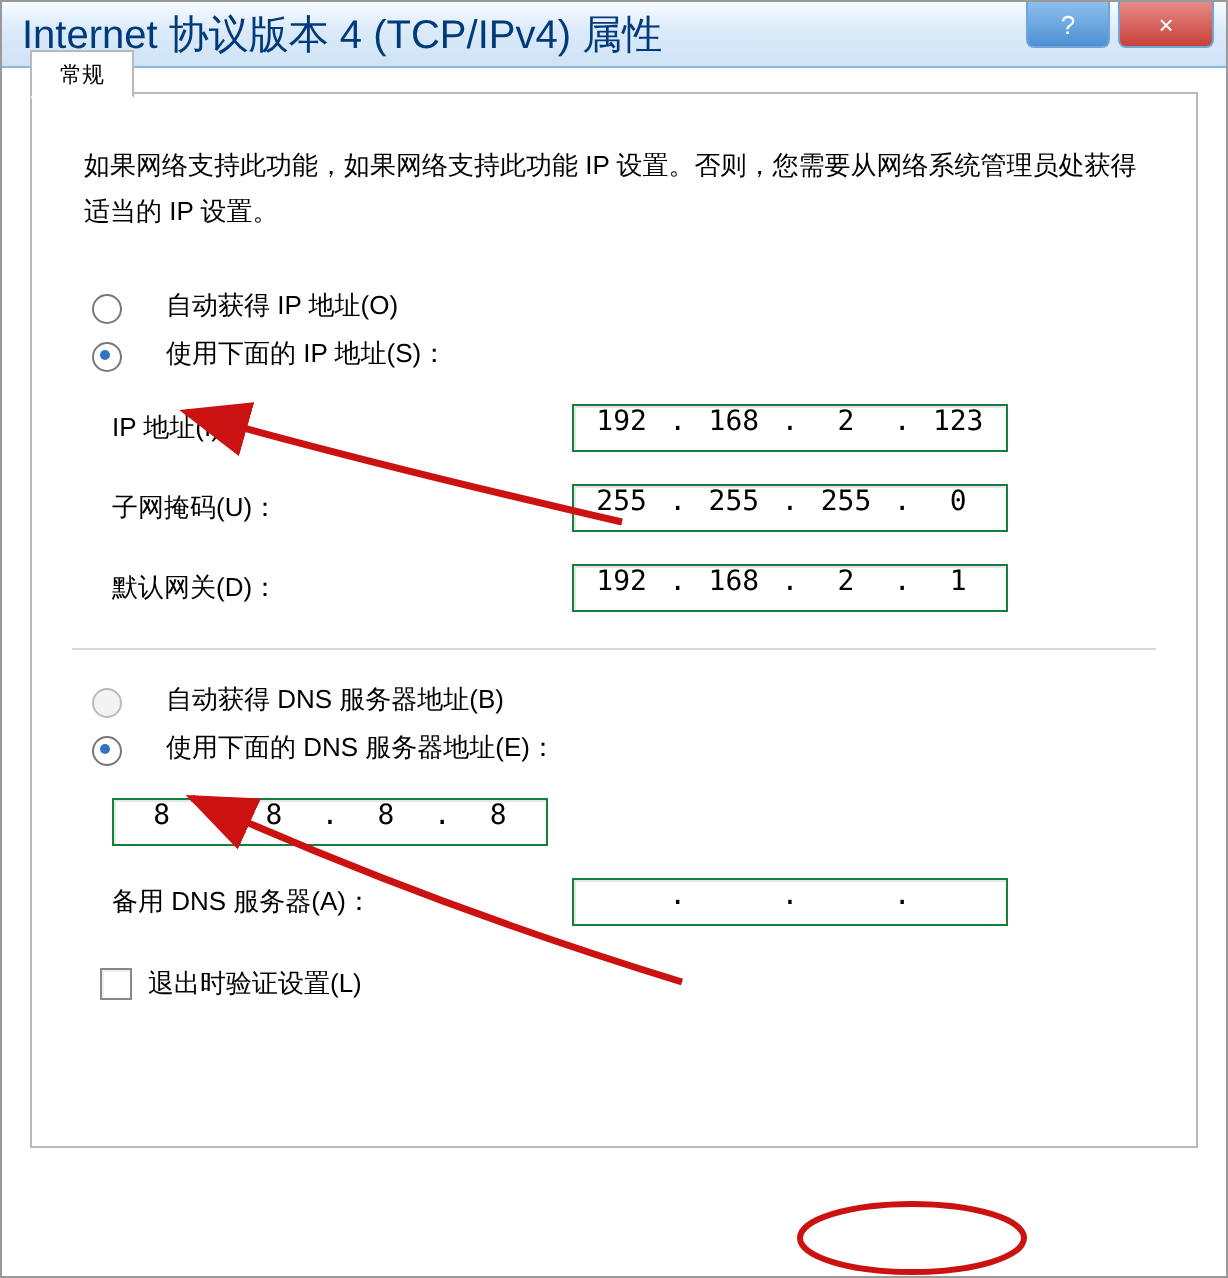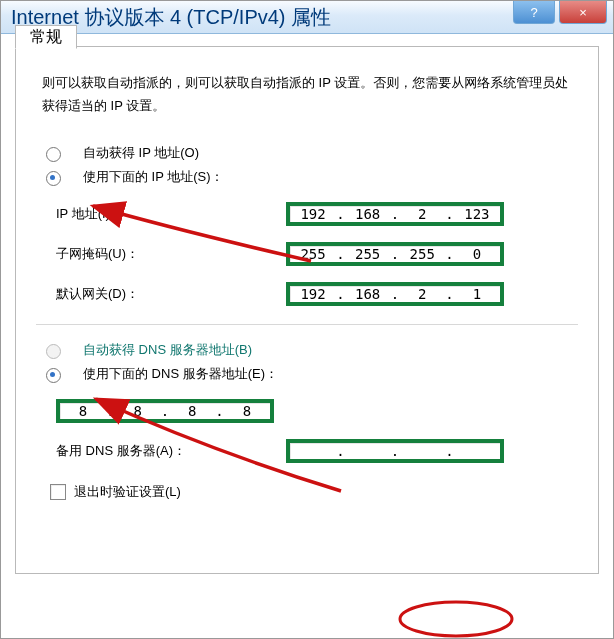--- a/index.html
+++ b/index.html
@@ -7,33 +7,33 @@
   
   .titlebar{height:32px;background:linear-gradient(#f7fbff,#dbeaf9 45%,#cfe3f6);border-bottom:1px solid #8fb8dc;display:flex;align-items:center;padding:0 0 0 10px;position:relative;}
   .titlebar .title{color:#003a7a;font-size:20px;}
   .titlebar .ctrls{position:absolute;right:6px;top:0;display:flex;gap:4px;}
   .tb-btn{width:40px;height:22px;border:1px solid #6fa6d6;border-top:none;border-radius:0 0 4px 4px;display:flex;align-items:center;justify-content:center;font-size:13px;color:#fff;cursor:default;}
   .tb-help{background:linear-gradient(#8cc0ee,#4d90d3);}
   .tb-close{background:linear-gradient(#e78b86,#c8403a);width:46px;}
   
   .body{padding:12px 14px 14px 14px;}
   .tabframe{border:1px solid #b9b9b9;position:relative;padding:24px 20px 18px 20px;height:528px;box-sizing:border-box;background:#fff;}
-  .tab{position:absolute;top:-22px;left:-1px;height:22px;padding:0 14px;border:1px solid #b9b9b9;border-bottom:1px solid #fff;background:#fff;display:flex;align-items:center;font-size:16px;}
+  .tab{position:absolute;top:-22px;left:-1px;height:22px;padding:0 14px;border:1px solid #b9b9b9;border-bottom:1px solid #fff;background:#fff;display:flex;align-items:center;font-size:11px;}
   .desc{line-height:1.8;margin:0 6px 26px 6px;}
   .radio-row{display:flex;align-items:flex-end;gap:22px;margin:4px 0 6px 10px;}
   .radio{appearance:none;width:13px;height:13px;border:1px solid #777;border-radius:50%;display:inline-block;position:relative;background:#fff;}
   .radio.checked::after{content:"";position:absolute;left:3px;top:3px;width:5px;height:5px;border-radius:50%;background:#3373c7;}
   .radio.disabled{border-color:#bbb;background:#f3f3f3;}
   .field-row{display:flex;align-items:center;margin:16px 0 6px 20px;}
   .field-label{width:230px;}
-  .ip-input{width:218px;height:24px;border:4px solid #15803d;box-shadow:inset 1px 1px 0 #e6e6e6;display:flex;align-items:flex-end;justify-content:space-evenly;background:#fff;font-family:Consolas,monospace;font-size:14px;box-sizing:border-box;}
+  .ip-input{width:218px;height:24px;border:1px solid #15803d;box-shadow:inset 1px 1px 0 #e6e6e6;display:flex;align-items:flex-start;justify-content:space-evenly;background:#fff;font-family:Consolas,monospace;font-size:14px;box-sizing:border-box;}
   .ip-input .oct{width:42px;text-align:center;}
   .ip-input .dot{color:#000;}
   .sep{height:1px;background:#d8d8d8;margin:18px 0 16px 0;}
-  .disabled-text{color:#0f766e;}
+  .disabled-text{color:#000000;}
   .check-row{display:flex;align-items:center;gap:8px;margin:20px 0 0 14px;}
   .checkbox{width:14px;height:14px;border:1px solid #888;box-shadow:inset 1px 1px 0 #eee;background:#fff;}
   .adv-btn{position:absolute;right:20px;bottom:14px;width:112px;height:26px;border:1px solid #8a8a8a;border-radius:3px;background:linear-gradient(#fdfdfd,#e7e7e7);display:flex;align-items:center;justify-content:center;cursor:default;}
   
   .dlg-buttons{position:absolute;right:14px;bottom:10px;display:flex;gap:10px;}
   .dlg-btn{width:94px;height:26px;border:1px solid #7e7e7e;border-radius:3px;background:linear-gradient(#fdfdfd,#e6e6e6);display:flex;align-items:center;justify-content:center;cursor:default;}
   .dlg-btn.primary{border:1px solid #3a78c9;box-shadow:0 0 0 1px #8cc1f3 inset;background:linear-gradient(#f3f9ff,#d4e8fb);}
   .blur{width:80px;height:22px;background:linear-gradient(90deg,#e8e4d8,#dcd6c4,#eae6da);filter:blur(2px);border-radius:3px;}
   
   .overlay{position:absolute;inset:0;pointer-events:none;}
@@ -54,21 +54,21 @@
         </div>
     </div>
   </div>
 
   <div class="body">
     <div class="tabframe">
       <div class="tab">
           <span>常规</span>
         </div>
 
-      <div class="desc">则可以获取自动指派的，则可以获取自动指派的 IP 设置。否则，您需要从网络系统管理员处获得适当的 IP 设置。</div>
+      <div class="desc">如果网络支持此功能，如果网络支持此功能 IP 设置。否则，您需要从网络系统管理员处获得适当的 IP 设置。</div>
 
       <div class="radio-row">
         <span class="radio"></span>
         <span>自动获得 IP 地址(O)</span>
       </div>
       <div class="radio-row">
         <span class="radio checked"></span>
         <span>使用下面的 IP 地址(S)：</span>
       </div>
 

